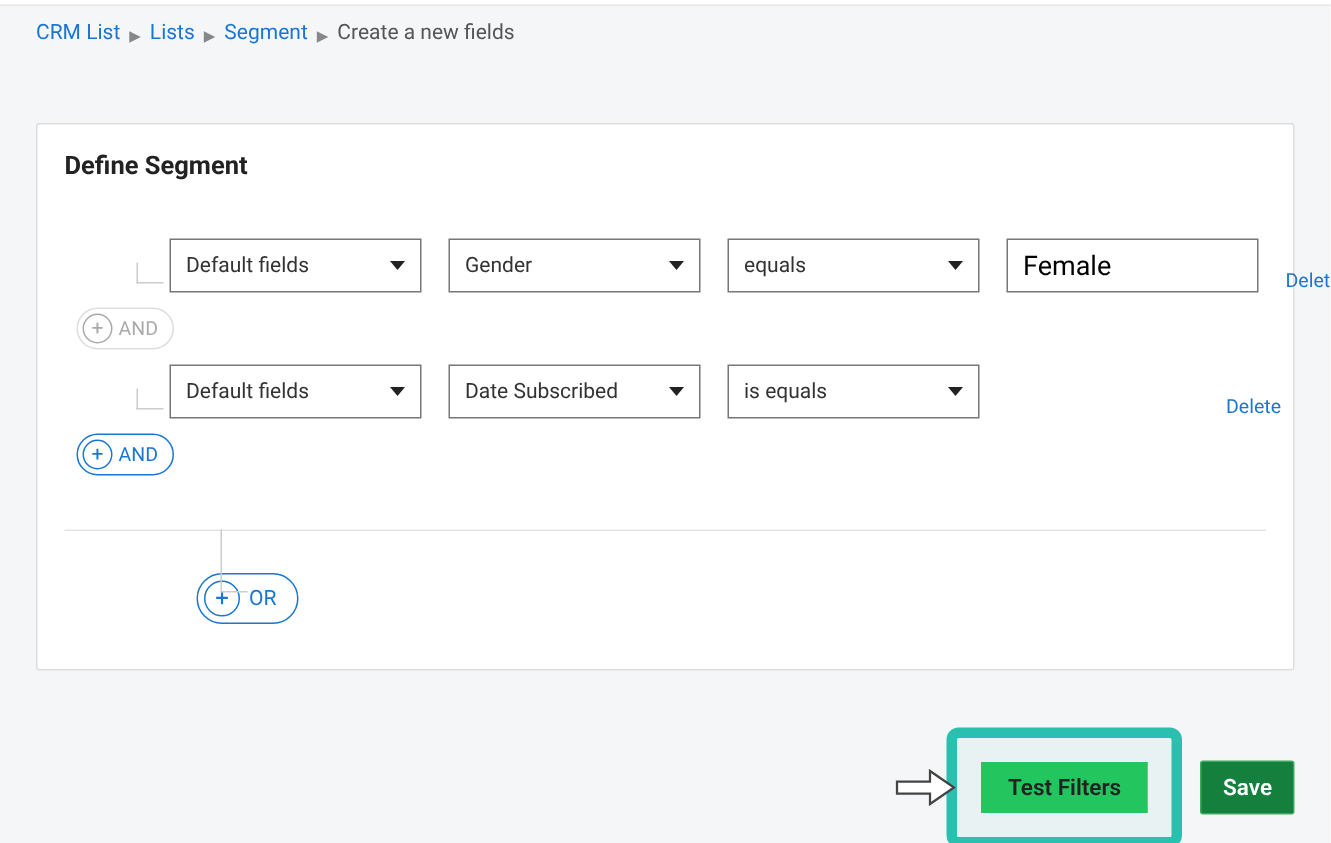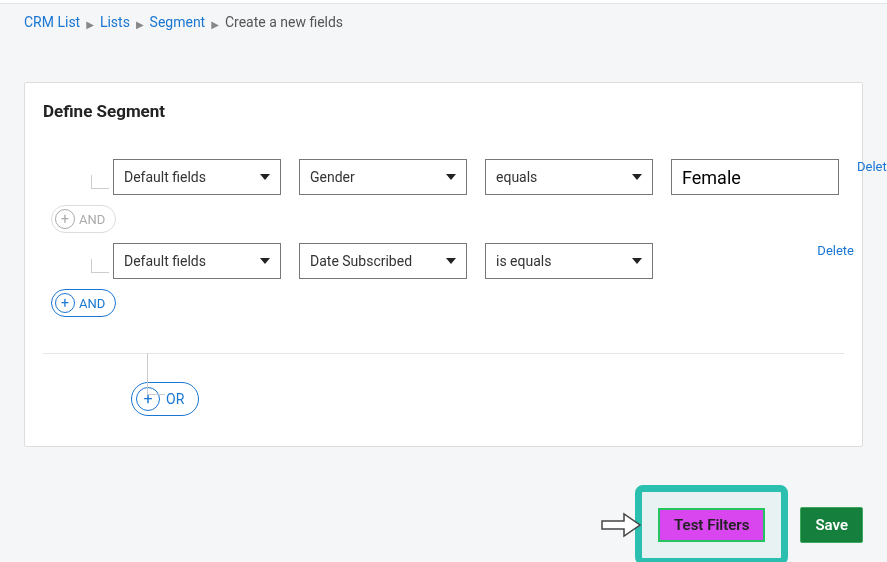--- a/index.html
+++ b/index.html
@@ -41,21 +41,21 @@
       font-size: 17px;
       font-weight: 700;
       color: #222;
     }
     .card-body {
       padding: 38px 18px 8px 18px;
       position: relative;
     }
     .rule-row {
       display: flex;
-      align-items: flex-start;
+      align-items: flex-end;
       gap: 18px;
       margin-left: 70px;
       margin-bottom: 8px;
       position: relative;
     }
     .connector-stub {
       position: absolute;
       left: -22px;
       top: 16px;
       width: 18px;
@@ -191,21 +191,21 @@
     .btn {
       height: 34px;
       padding: 0 14px;
       font-size: 15px;
       font-weight: 600;
       border: 1px solid #aaa;
       background: #fff;
       cursor: pointer;
       font-family: inherit;
     }
-    .btn-test { background: #d946ef; color: #222; border: 2px solid #22c55e; text-align: right; }
+    .btn-test { background: #22c55e; color: #222; border: 4px solid #22c55e; text-align: right; }
     .btn-save { background: #15803d; color: #fff; border: 1px solid #3ea95c; height: 36px; padding: 0 14px; border-radius: 2px; }
   </style>
 </head>
 <body>
 
 <div class="topbar"></div>
 
 <nav class="breadcrumb">
   <a href="#">CRM List</a>
   <span class="sep">▶</span>

